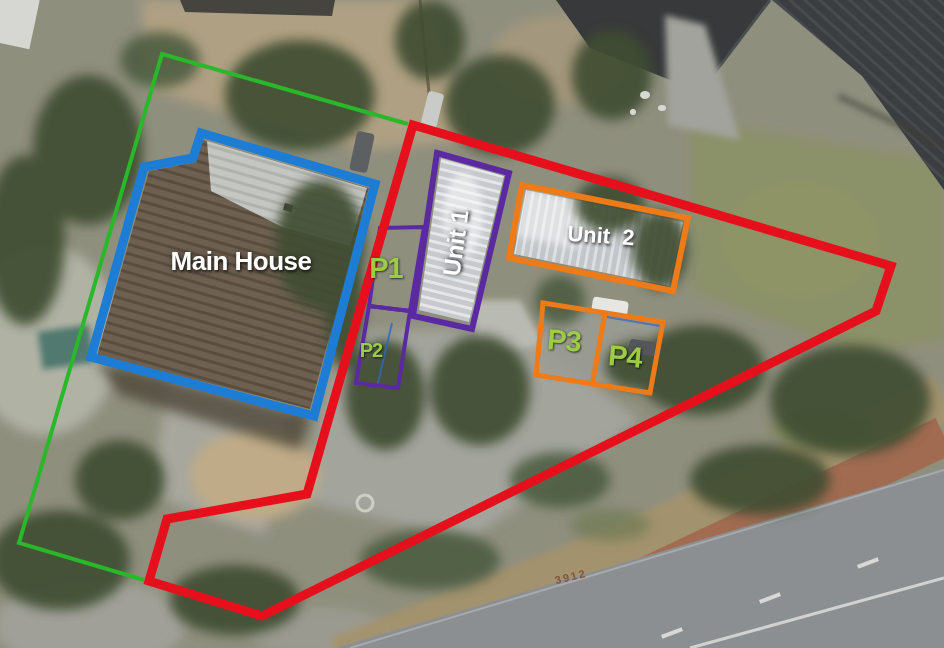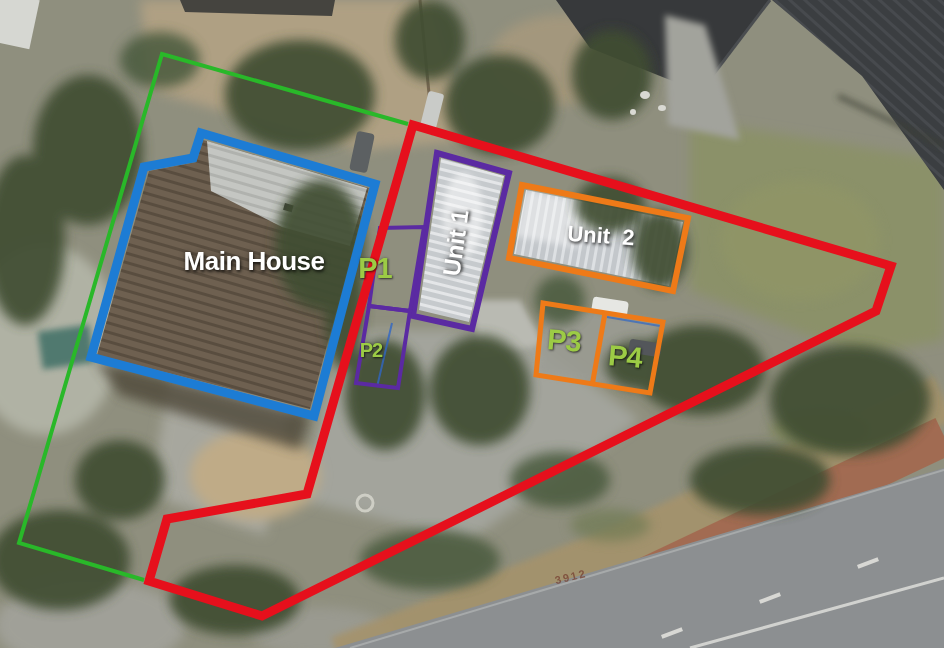--- a/index.html
+++ b/index.html
@@ -159,27 +159,27 @@
     <line x1="605" y1="313" x2="592" y2="386" stroke-width="5" stroke="#ee7a18"></line>
 
     <polygon points="144,167 193,158 201,133 375,184 314,416 91,357" stroke-width="9" stroke="#1d7cd4"></polygon>
 
     <polyline points="408,124 162,54 19,543 144,580" stroke-width="4" stroke="#29b829"></polyline>
 
     <polygon points="413,125 891,266 876,311 262,616 149,581 167,519 307,494" stroke-width="9" stroke="#e6101c"></polygon>
   </g>
 </svg>
 
-<div class="lbl" style="left: 254px; top: 261px; font-size: 26px; letter-spacing: -0.5px; transform: translate(-50%, -50%); color: rgb(255, 255, 255);">Main House</div>
+<div class="lbl" style="left: 241px; top: 261px; font-size: 26px; letter-spacing: -0.5px; transform: translate(-50%, -50%); color: rgb(255, 255, 255);">Main House</div>
 
 <div class="lbl" style="left: 456px; top: 243px; font-size: 24px; transform: translate(-50%, -50%) rotate(-82deg); color: rgb(255, 255, 255);">Unit 1</div>
 
 <div class="lbl" style="left: 601px; top: 236px; font-size: 22px; transform: translate(-50%, -50%) rotate(4deg); color: rgb(255, 255, 255);">Unit  2</div>
 
-<div class="lbl park" style="left: 375px; top: 268px; font-size: 29px; transform: translate(-50%, -50%); color: rgb(156, 203, 69);">P1</div>
+<div class="lbl park" style="left: 386px; top: 268px; font-size: 29px; transform: translate(-50%, -50%); color: rgb(156, 203, 69);">P1</div>
 
 <div class="lbl park" style="left: 371px; top: 350px; font-size: 20px; transform: translate(-50%, -50%); color: rgb(156, 203, 69);">P2</div>
 
 <div class="lbl park" style="left: 564px; top: 341px; font-size: 29px; transform: translate(-50%, -50%) rotate(5deg); color: rgb(156, 203, 69);">P3</div>
 
 <div class="lbl park" style="left: 625px; top: 357px; font-size: 29px; transform: translate(-50%, -50%) rotate(5deg); color: rgb(156, 203, 69);">P4</div>
 
 <div class="lbl faint" style="left: 571px; top: 577px; font-size: 11px; transform: translate(-50%, -50%) rotate(-14deg); color: rgb(122, 70, 54);">3912</div>
 
 </div>

